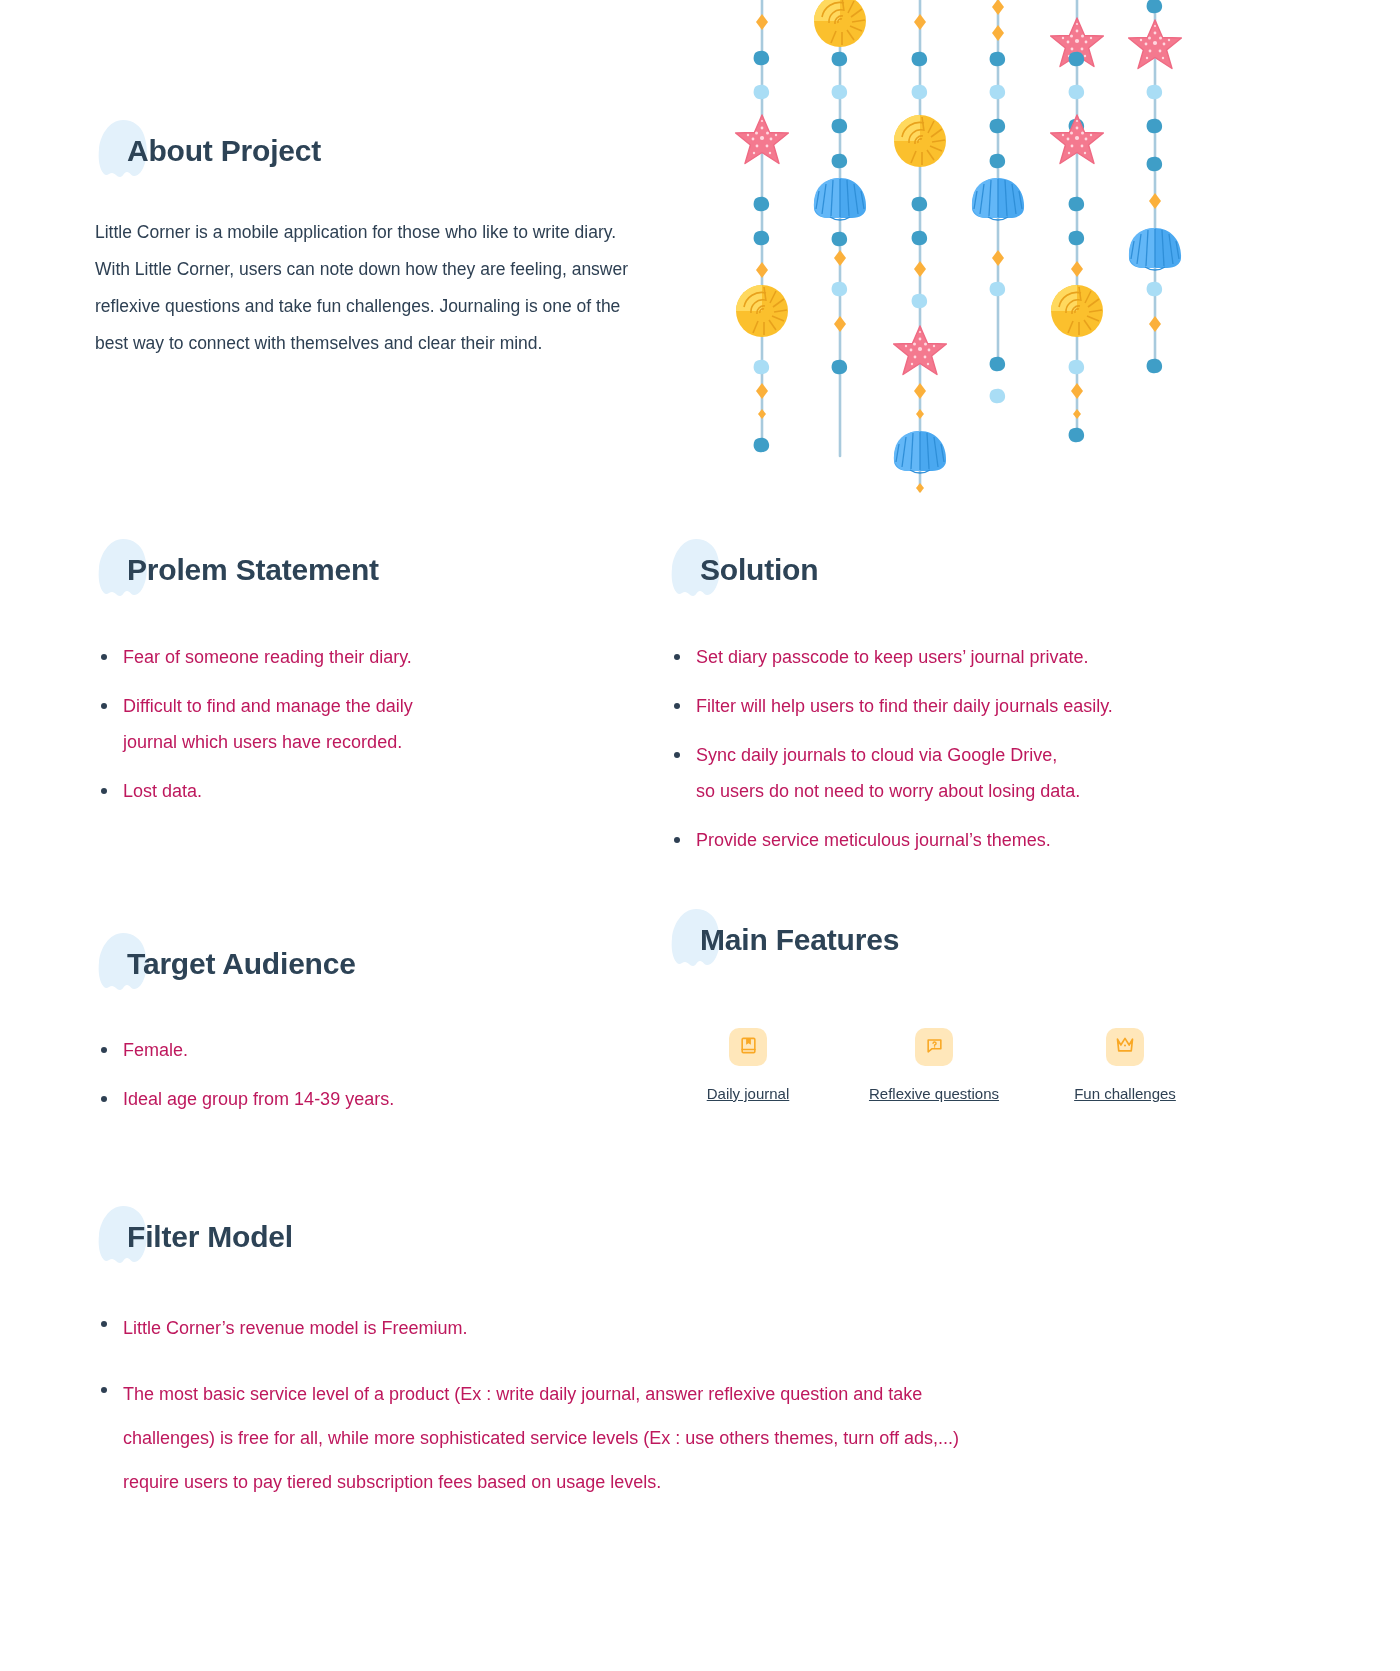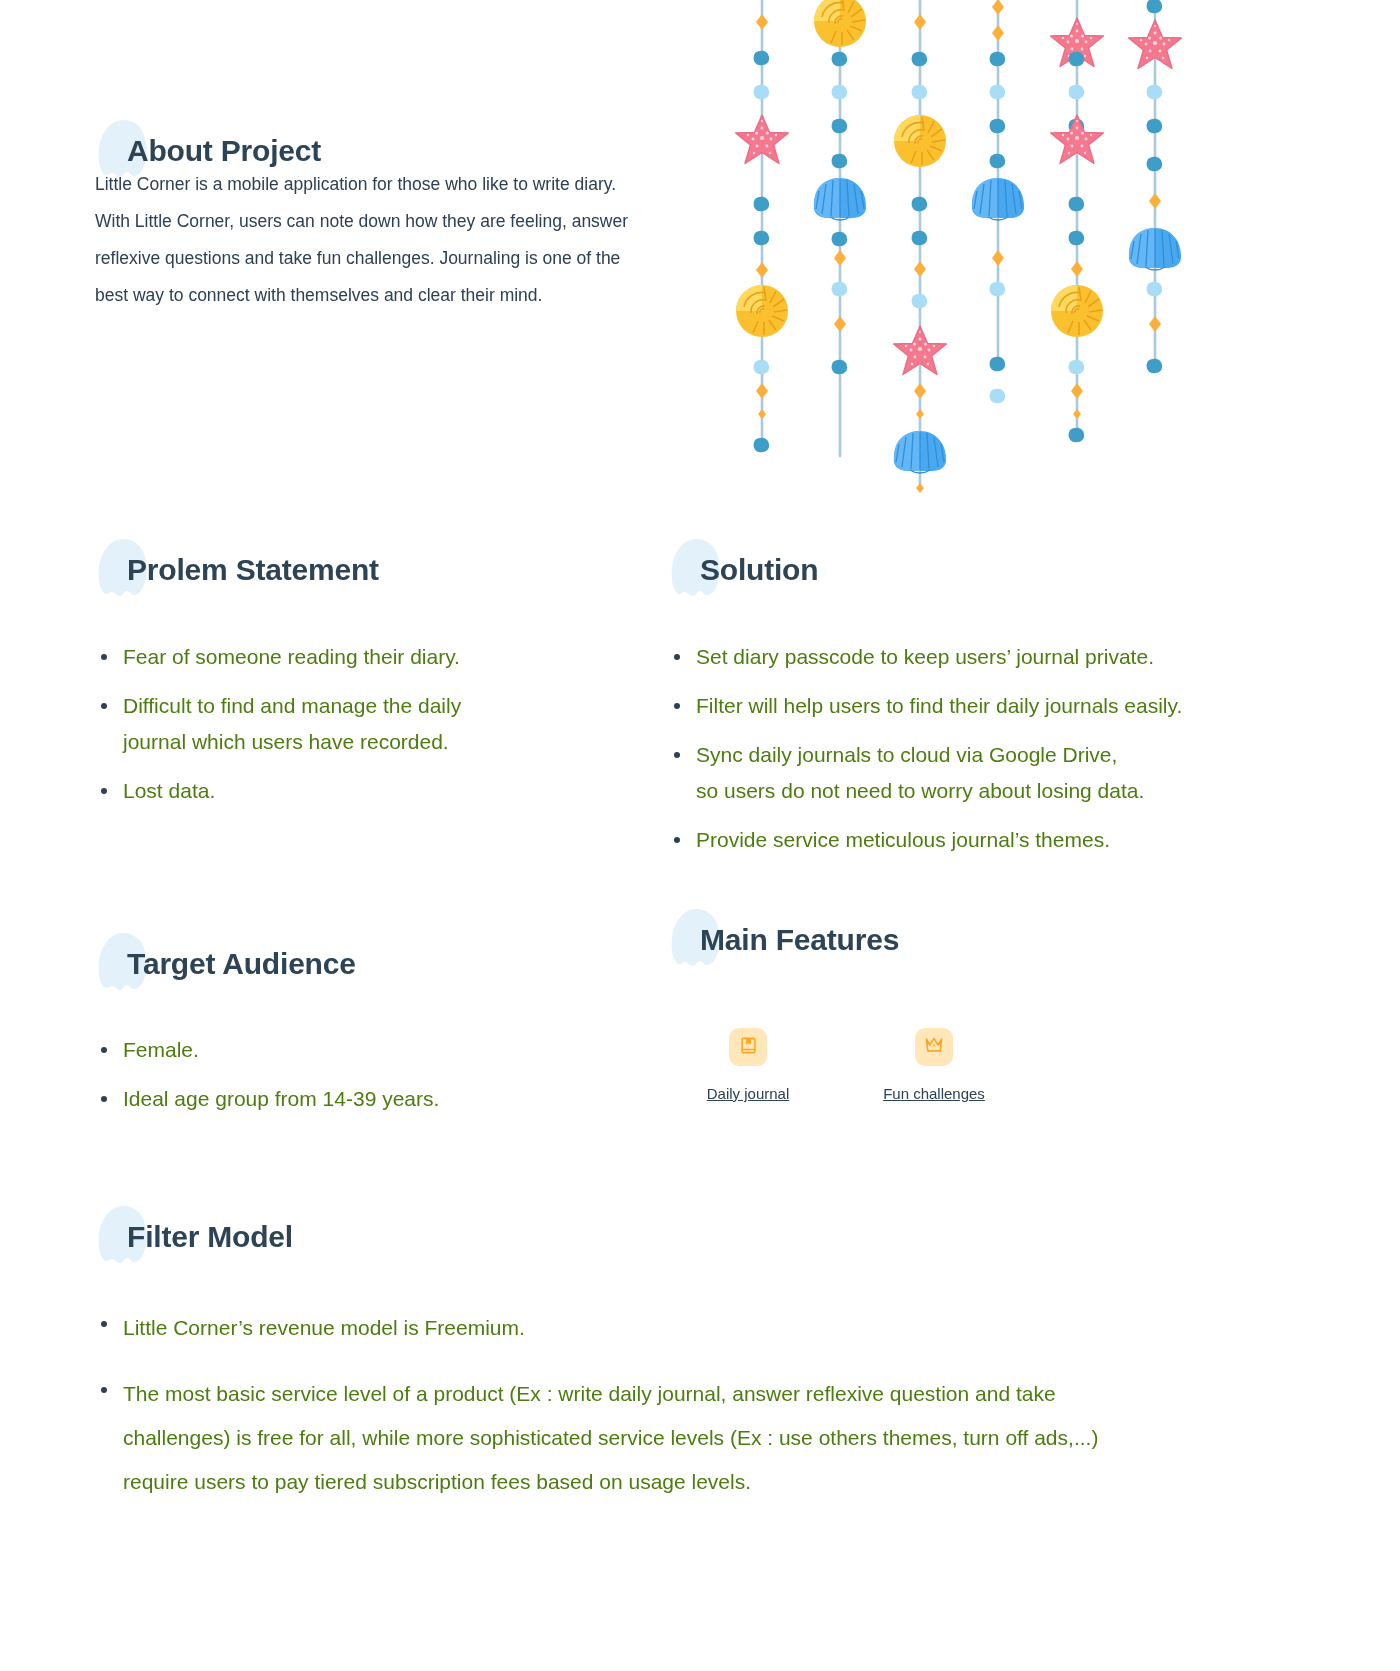--- a/index.html
+++ b/index.html
@@ -41,23 +41,23 @@
   
   .para{
     font-size:17.5px;
     line-height:37px;
     color:#2e4053;
     max-width:555px;
   }
   ul.bullets{ list-style:none; }
   ul.bullets li{
     position:relative;
-    font-size:21px;
+    font-size:18px;
     line-height:36px;
-    color:#4d7c0f;
+    color:#be185d;
     padding-left:28px;
     margin-bottom:13px;
   }
   ul.bullets li::before{
     content:"";
     position:absolute;
     left:6px; top:15px;
     width:6px; height:6px;
     border-radius:50%;
     background:#2e4053;
@@ -66,21 +66,21 @@
 
   
   .sec{ position:absolute; }
   #sec-about      { left:95px;  top:136px;  width:560px; }
   #sec-problem    { left:95px;  top:555px;  width:560px; }
   #sec-solution   { left:668px; top:555px;  width:580px; }
   #sec-audience   { left:95px;  top:949px;  width:560px; }
   #sec-features   { left:668px; top:925px;  width:600px;text-decoration:underline; }
   #sec-revenue    { left:95px;  top:1222px; width:1120px;}
 
-  .sec .body{ }
+  .sec .body{ margin-top:48px; }
   #sec-solution .body,#sec-problem .body{ margin-top:54px; }
   #sec-audience .body{ margin-top:53px; }
   #sec-revenue  .body{ margin-top:54px; }
   #sec-revenue ul.bullets li{ margin-bottom:22px; line-height:44px; }
 
   
   .features{
     display:flex;
     margin-top:73px;
     gap:0;
@@ -370,20 +370,32 @@
             <svg width="19" height="19" viewBox="0 0 24 24" fill="none" stroke="#f9a825" stroke-width="2" stroke-linecap="round" stroke-linejoin="round">
               <rect x="4" y="3" width="16" height="18" rx="1.5"></rect>
               <path d="M9 3 L9 11 L12 9 L15 11 L15 3" fill="#f9a825" stroke="none"></path>
               <line x1="4" y1="17" x2="20" y2="17"></line>
             </svg>
           </span>
         </div>
         <div class="flabel">Daily journal</div>
       </div>
 
+      <div class="feature">
+        <div class="chip">
+          <span>
+            <svg width="19" height="19" viewBox="0 0 24 24" fill="none" stroke="#f9a825" stroke-width="2" stroke-linecap="round" stroke-linejoin="round">
+              <path d="M4 5 h16 v11 H9 l-5 4 z"></path>
+              <path d="M10.2 9.2 a1.9 1.9 0 1 1 1.9 2.1 v1" stroke-width="1.8"></path>
+              <circle cx="12.1" cy="13.9" r="0.9" fill="#f9a825" stroke="none"></circle>
+            </svg>
+          </span>
+        </div>
+        <div class="flabel">Reflexive questions</div>
+      </div>
 
       <div class="feature">
         <div class="chip">
           <span>
             <svg width="20" height="20" viewBox="0 0 24 24" fill="none" stroke="#f9a825" stroke-width="2" stroke-linecap="round" stroke-linejoin="round">
               <path d="M3 5 L7 12 L12 4 L17 12 L21 5 L19.5 19 H4.5 Z"></path>
               <circle cx="12" cy="12.5" r="1.2" fill="#f9a825" stroke="none"></circle>
             </svg>
           </span>
         </div>

